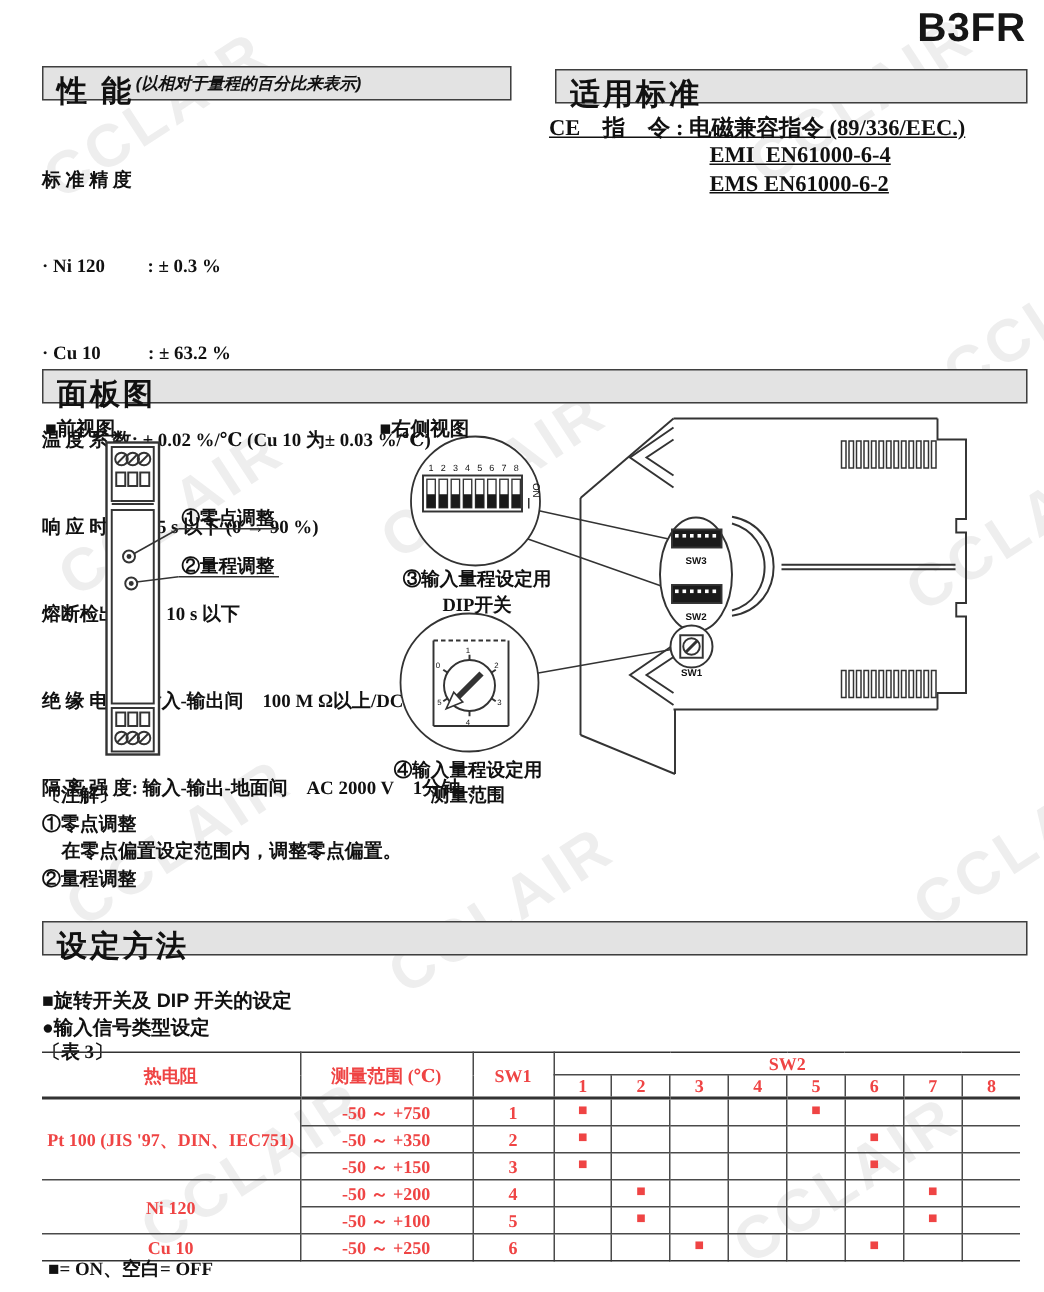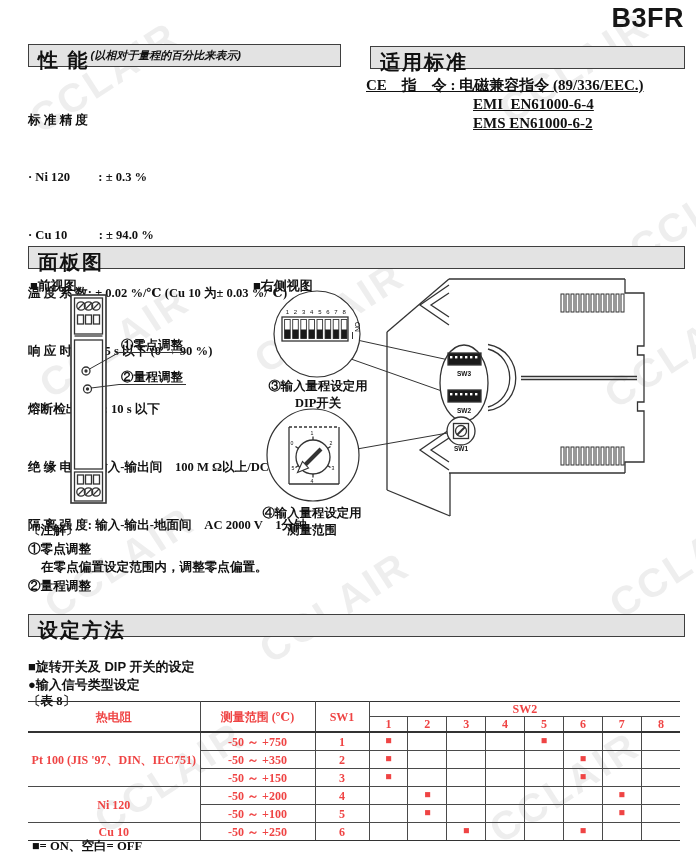--- a/index.html
+++ b/index.html
@@ -72,21 +72,21 @@
 
 <div class="abs doc-title">B3FR</div>
 
 <div class="abs bar" style="left:28px;top:44px;width:313px;height:23px">
   <span class="bar-main">性  能</span>
     <span class="bar-note">(以相对于量程的百分比来表示)</span>
 </div>
 <div class="abs spec-lines" style="left:28px;top:72px">
   <div>标 准 精 度</div>
   <div>· Ni 120　　 : ± 0.3 %</div>
-  <div>· Cu 10　　  : ± 94.0 %</div>
+  <div>· Cu 10　　  : ± 63.2 %</div>
   <div>温 度 系 数: ± 0.02 %/℃ (Cu 10 为± 0.03 %/℃)</div>
   <div>响 应 时 间: 0.5 s 以下 (0 → 90 %)</div>
   <div>熔断检出时间: 10 s 以下</div>
   <div>绝 缘 电 阻: 输入-输出间　100 M Ω以上/DC 400 V</div>
   <div>隔 离 强 度: 输入-输出-地面间　AC 2000 V　1分钟</div>
 </div>
 
 <div class="abs bar" style="left:370px;top:46px;width:315px;height:23px">
   <span class="bar-main">适用标准</span>
 </div>
@@ -300,21 +300,21 @@
   <div class="note-line" style="line-height:18.6px">①零点调整</div>
   <div class="note-line note-indent" style="line-height:18.6px">在零点偏置设定范围内，调整零点偏置。</div>
   <div class="note-line" style="line-height:18.6px">②量程调整</div>
 </div>
 
 <div class="abs bar" style="left:28px;top:614px;width:657px;height:23px">
   <span class="bar-main">设定方法</span>
 </div>
 <div class="abs sub-label" style="left:28px;top:658px">■旋转开关及 DIP 开关的设定</div>
 <div class="abs sub-label" style="left:28px;top:676px">●输入信号类型设定</div>
-<div class="abs note-line" style="left:28px;top:693px">〔表 8〕</div>
+<div class="abs note-line" style="left:28px;top:693px">〔表 3〕</div>
 
 <div class="abs" style="left:28px;top:701px">
 <table class="settings-table">
   <colgroup>
     <col style="width:172px">
         <col style="width:115px">
         <col style="width:54px">
     <col style="width:38.9px">
         <col style="width:38.9px">
         <col style="width:38.9px">

